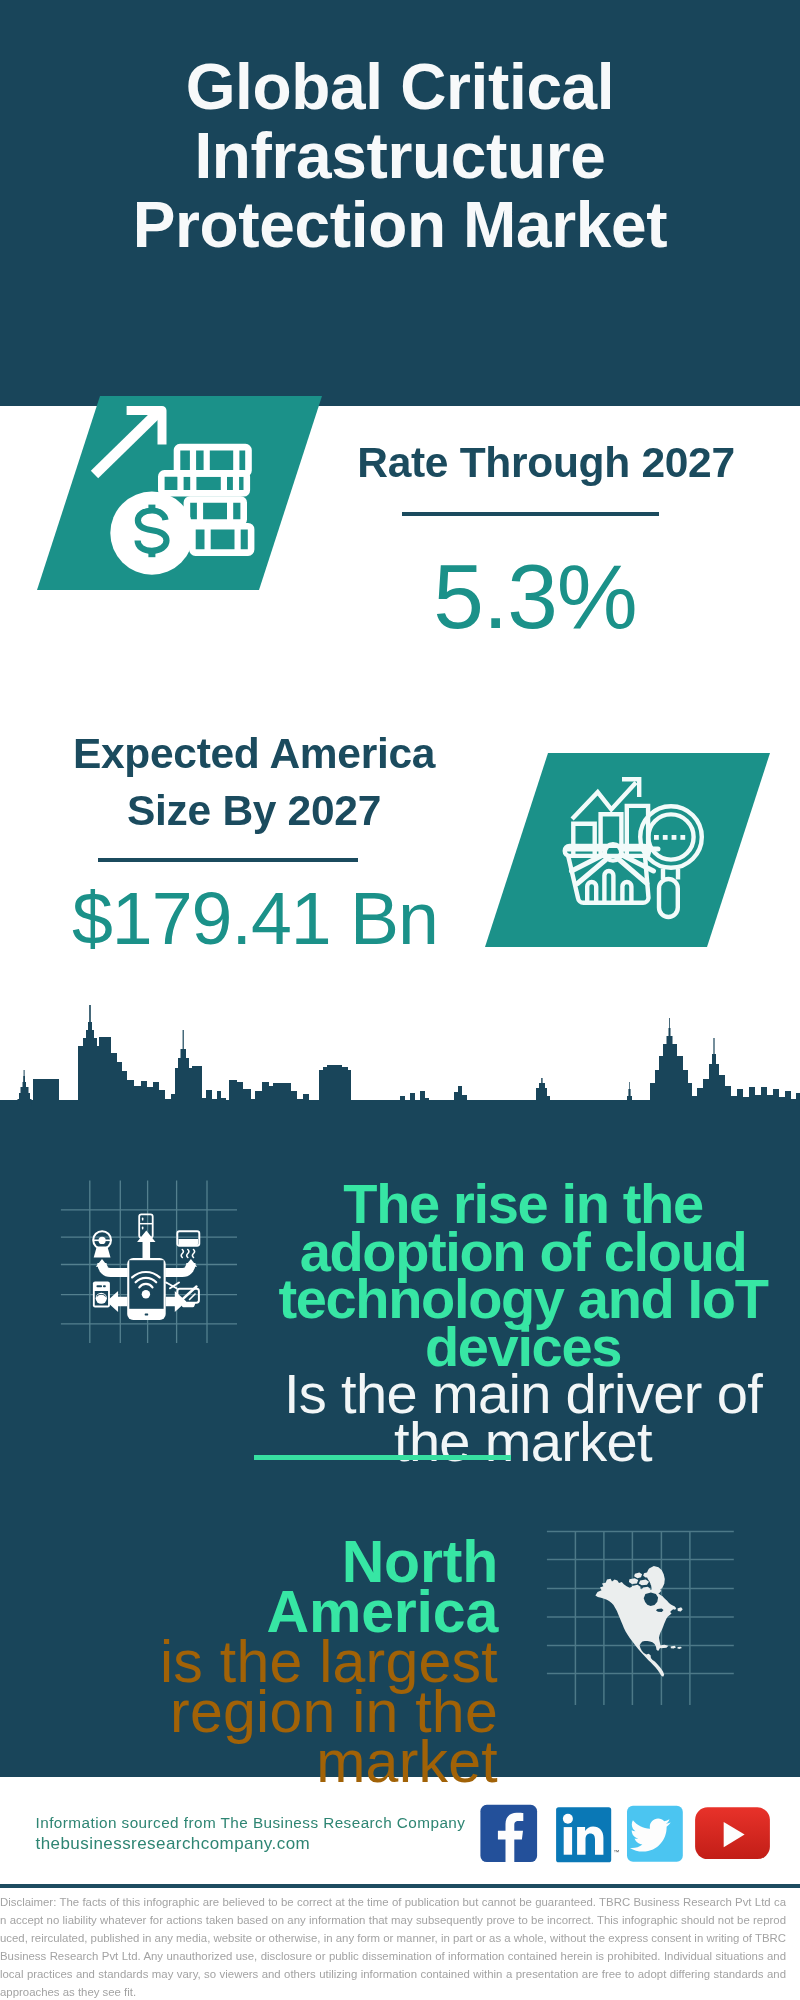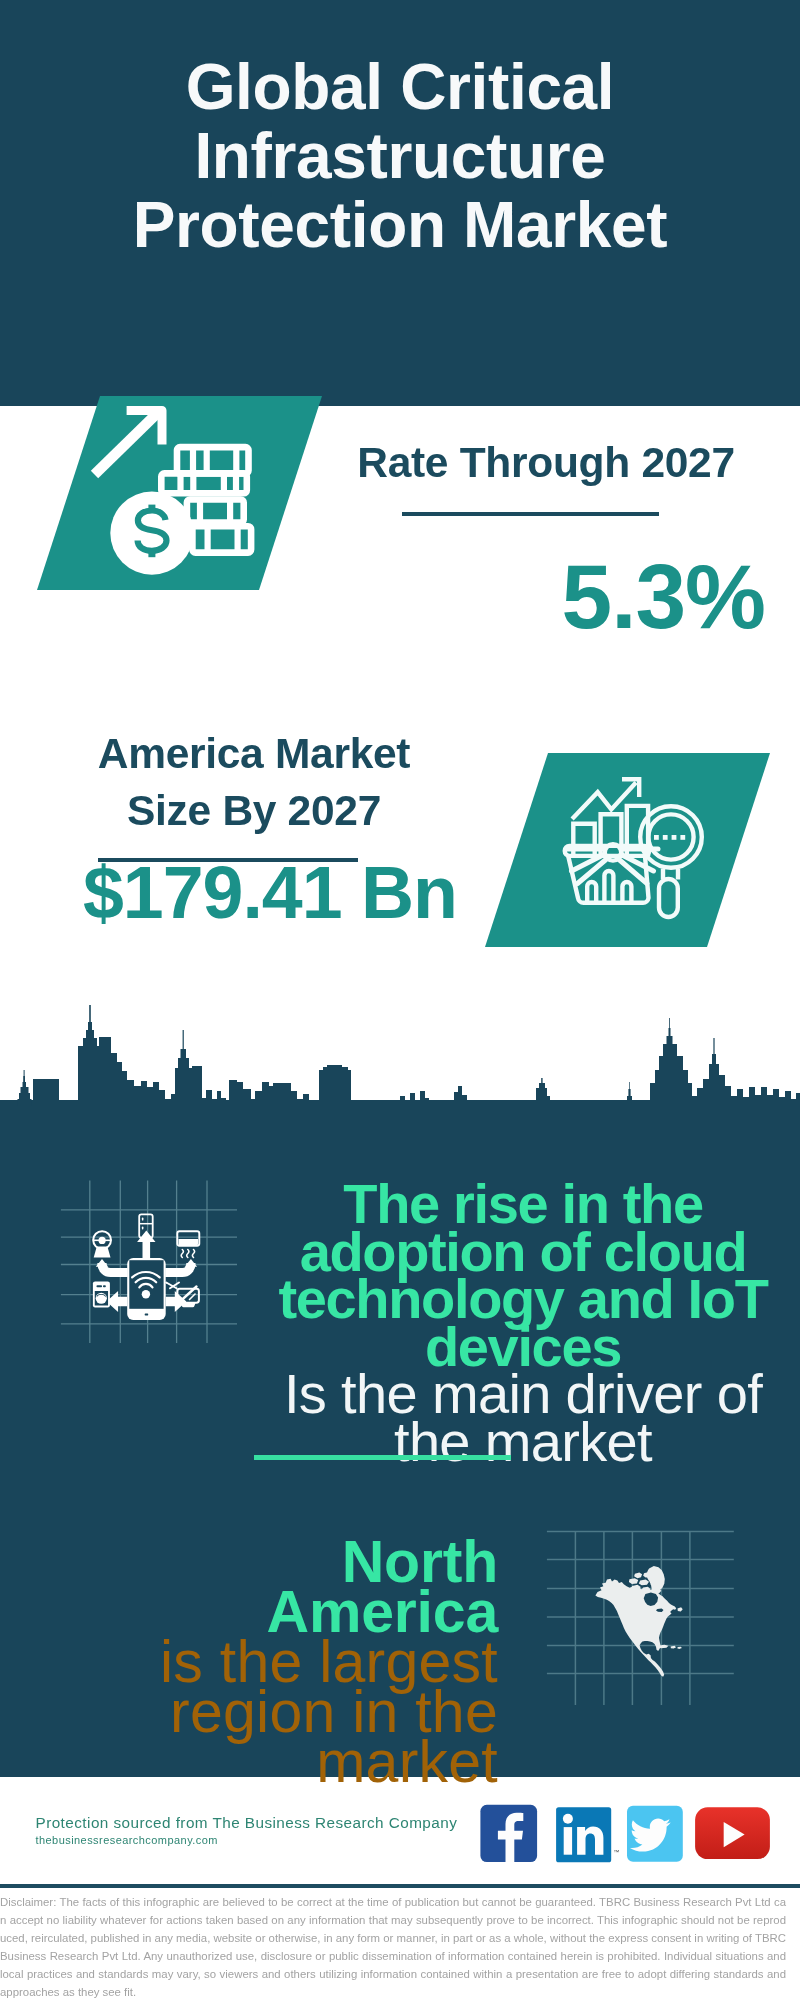--- a/index.html
+++ b/index.html
@@ -11,29 +11,29 @@
   .header-title{position:absolute;left:124px;top:53px;width:552px;text-align:center;color:#f7f9fa;
     font-size:64px;font-weight:bold;line-height:69px;letter-spacing:-0.35px;}
 
   
   .para{position:absolute;}
   .para svg{display:block;}
 
   
   .stat-title{position:absolute;color:#1b4b5e;font-size:42.5px;font-weight:bold;line-height:57px;text-align:center;letter-spacing:-0.3px;}
   .stat-rule{position:absolute;height:4px;background:#1b4b5e;}
-  .stat-value{position:absolute;color:#1b9189;font-weight:bold;text-align:right;letter-spacing:-1px;}
+  .stat-value{position:absolute;color:#1b9189;font-weight:normal;text-align:center;letter-spacing:-1px;}
 
   #stat1-title{left:350px;top:377px;width:392px;}
   #stat1-rule{left:402px;top:512px;width:257px;}
   #stat1-value{left:305px;top:551px;width:460px;font-size:91px;line-height:91px;}
 
   #stat2-title{left:58px;top:725px;width:392px;}
   #stat2-rule{left:98px;top:858px;width:260px;}
-  #stat2-value{left:53px;top:856px;width:404px;font-size:73.5px;line-height:73.5px;}
+  #stat2-value{left:53px;top:882px;width:404px;font-size:73.5px;line-height:73.5px;}
 
   
   .darksec{position:absolute;left:0;top:1100px;width:800px;height:677px;background:#19455a;}
   .skyline{position:absolute;left:0;top:1002px;width:800px;height:130px;}
   .skyline svg{display:block;}
 
   .iot-icon-wrap{position:absolute;left:55px;top:1160px;}
   .iot-icon-wrap svg{display:block;}
   .driver-text{position:absolute;left:258px;top:1180px;width:530px;text-align:center;font-size:56px;line-height:47.5px;letter-spacing:-0.3px;}
   .driver-text .hl{color:#37e6a4;font-weight:bold;letter-spacing:-1.35px;}
@@ -42,21 +42,21 @@
 
   .namap-wrap{position:absolute;left:545px;top:1515px;}
   .namap-wrap svg{display:block;}
   .region-text{position:absolute;left:98px;top:1537px;width:400px;text-align:right;font-size:59px;line-height:50px;letter-spacing:-0.2px;}
   .region-text .hl{color:#37e6a4;font-weight:bold;}
   .region-text .sub{color:#a16207;font-weight:normal;letter-spacing:0.25px;}
 
   
   .footer{position:static;}
   .src-line1{position:absolute;left:35.5px;top:1814px;color:#2e8573;font-size:15.3px;letter-spacing:0.44px;}
-  .src-line2{position:absolute;left:35.5px;top:1834px;color:#2e8573;font-size:11px;letter-spacing:0.44px;}
+  .src-line2{position:absolute;left:35.5px;top:1834px;color:#2e8573;font-size:17px;letter-spacing:0.44px;}
   .social{position:absolute;left:480px;top:1802px;}
   .social svg{display:block;}
   .footer-rule{position:absolute;left:0;top:1884px;width:800px;height:4px;background:#1d4c60;}
   .disclaimer{position:absolute;left:0;top:1893px;width:786px;color:#a3a3a3;font-size:11.4px;line-height:18px;text-align:justify;word-break:break-all;}
 </style>
 </head>
 <body>
 
 <div class="page">
 
@@ -90,21 +90,21 @@
           <path d="M121.9,112.6 V119" stroke-width="7"></path>
           <path d="M121.9,158.8 V165.2" stroke-width="7"></path>
         </g>
       </g>
     </svg>
   </div>
   <div class="stat-title" id="stat1-title"><br><span>Rate Through 2027</span></div>
   <div class="stat-rule" id="stat1-rule"></div>
   <div class="stat-value" id="stat1-value">5.3%</div>
 
-  <div class="stat-title" id="stat2-title"><span>America Market</span><br><span>Size By 2027</span></div>
+  <div class="stat-title" id="stat2-title"><span>Expected America</span><br><span>Size By 2027</span></div>
   <div class="stat-rule" id="stat2-rule"></div>
   <div class="stat-value" id="stat2-value">$179.41 Bn</div>
   <div class="para" id="para2" style="left:478px;top:749px;">
     <svg width="300" height="202" viewBox="0 0 300 202">
       <polygon points="70,4 292,4 229,198 7,198" fill="#1b9189"></polygon>
       <g fill="none" stroke="#f2fbfa" stroke-width="4.4" stroke-linejoin="miter" stroke-linecap="butt">
 
         <path d="M94.1,69.9 L119.7,43.2 L133.3,60.4 L158,33.5"></path>
 
         <path d="M144,30.2 L161.2,30.2 L161.2,48"></path>
@@ -273,21 +273,21 @@
     </svg>
   </div>
 
   <div class="region-text">
     <span class="hl">North America</span>
     <br>
     <span class="sub">is the largest region in the market</span>
   </div>
 
   <div class="footer">
-    <div class="src-line1">Protection sourced from The Business Research Company</div>
+    <div class="src-line1">Information sourced from The Business Research Company</div>
     <div class="src-line2">thebusinessresearchcompany.com</div>
     <div class="social">
       <svg width="300" height="64" viewBox="0 0 300 64">
         <g>
           <rect x="0.4" y="2.8" width="56.7" height="57.3" rx="6.4" fill="#23509a"></rect>
           <path d="M34.3,60.1 V37.6 h7.6 l1.1,-8.8 h-8.7 v-5.6 c0,-2.5 0.7,-4.3 4.4,-4.3 h4.6 v-7.9 c-0.8,-0.1 -3.5,-0.3 -6.7,-0.3 c-6.6,0 -11.1,4 -11.1,11.4 v6.7 h-7.6 v8.8 h7.6 v22.5 z" fill="#fdfdfd"></path>
         </g>
         <g>
           <rect x="76.1" y="5.2" width="55.1" height="55.1" rx="2.6" fill="#0a78b6"></rect>
           <circle cx="87.9" cy="16.8" r="5" fill="#fdfdfd"></circle>

